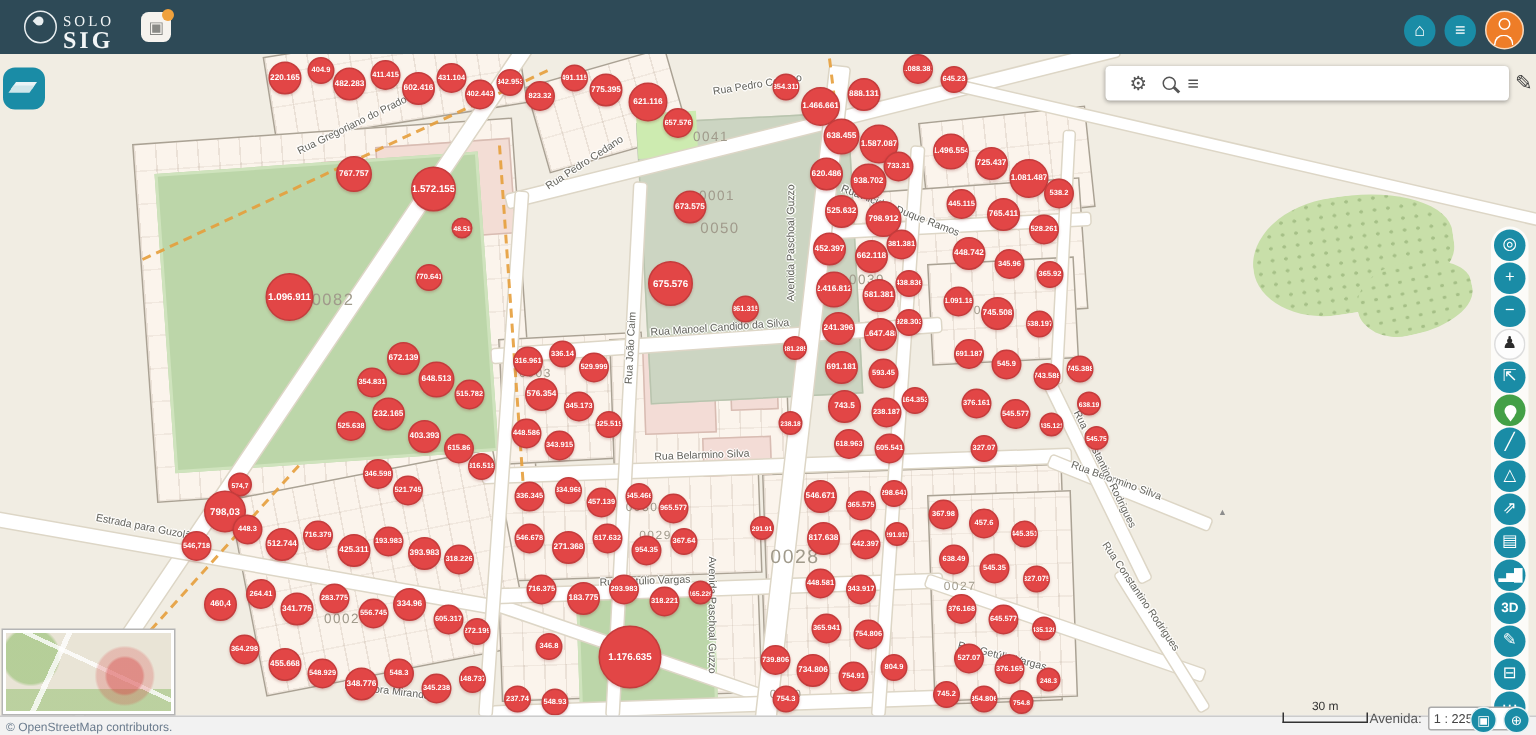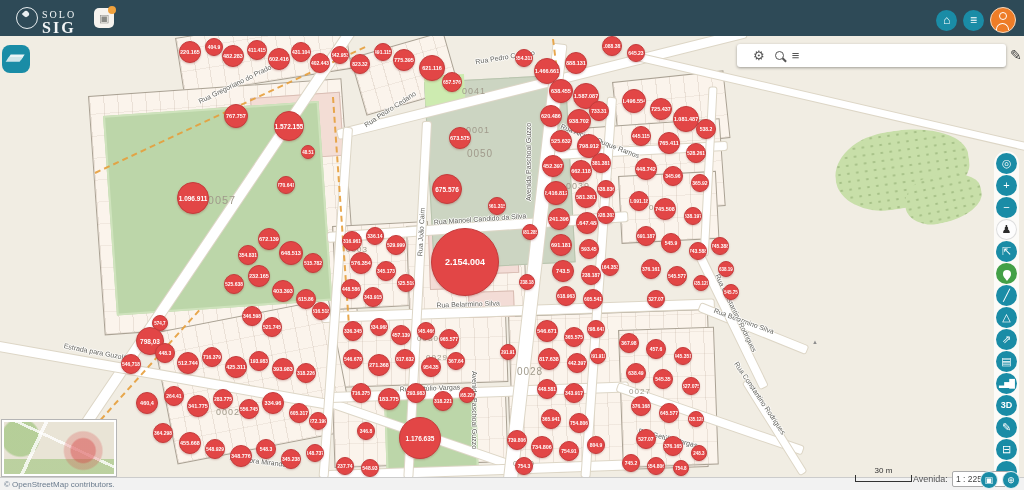--- a/index.html
+++ b/index.html
@@ -134,31 +134,31 @@
       <div class="road" style="left: 560px; top: 38px; width: 444px; height: 13px; transform: rotate(96.5deg);"></div>
       <div class="road" style="left: 612px; top: 94px; width: 380px; height: 8px; transform: rotate(94deg);"></div>
       <div class="road" style="left: 713px; top: 84px; width: 168px; height: 7px; transform: rotate(93deg);"></div>
       <div class="road" style="left: 700px; top: 252px; width: 146px; height: 8px; transform: rotate(64deg);"></div>
       <div class="road" style="left: 746px; top: 378px; width: 108px; height: 7px; transform: rotate(58deg);"></div>
       <div class="road" style="left: 640px; top: 54px; width: 400px; height: 7px; transform: rotate(13deg);"></div>
       <div class="bound" style="left: 95px; top: 172px; width: 298px; transform: rotate(-25deg);"></div>
       <div class="bound" style="left: 333px; top: 96px; width: 244px; transform: rotate(86deg);"></div>
       <div class="bound" style="left: 553px; top: 38px; width: 60px; transform: rotate(83deg);"></div>
       <div class="bound" style="left: 60px; top: 464px; width: 208px; transform: rotate(-48deg);"></div>
-      <div class="blk-label" style="left: 222px; top: 200px; font-size: 11px;">0057</div>
+      <div class="blk-label" style="left: 222px; top: 200px; font-size: 11px;">0082</div>
       <div class="blk-label" style="left: 480px; top: 153px; font-size: 10px;">0050</div>
       <div class="blk-label" style="left: 478px; top: 130px; font-size: 9px;">0001</div>
       <div class="blk-label" style="left: 474px; top: 91px; font-size: 9px;">0041</div>
       <div class="blk-label" style="left: 588px; top: 99px; font-size: 9px;">0047</div>
       <div class="blk-label" style="left: 578px; top: 186px; font-size: 9px;">0039</div>
       <div class="blk-label" style="left: 660px; top: 207px; font-size: 8px;">0036</div>
       <div class="blk-label" style="left: 357px; top: 249px; font-size: 8px;">0003</div>
       <div class="blk-label" style="left: 428px; top: 338px; font-size: 8px;">0030</div>
       <div class="blk-label" style="left: 437px; top: 357px; font-size: 8px;">0029</div>
-      <div class="blk-label" style="left: 530px; top: 371px; font-size: 10px;">0028</div>
+      <div class="blk-label" style="left: 530px; top: 371px; font-size: 13px;">0028</div>
       <div class="blk-label" style="left: 640px; top: 391px; font-size: 8px; text-align: right;">0027</div>
       <div class="blk-label" style="left: 228px; top: 412px; font-size: 9px;">0002</div>
       <div class="blk-label" style="left: 524px; top: 463px; font-size: 8px;">0020</div>
       <div class="st-label" style="left: 505px; top: 57px; transform: translate(-50%, -50%) rotate(-9deg);">Rua Pedro Cedano</div>
       <div class="st-label" style="left: 390px; top: 109px; transform: translate(-50%, -50%) rotate(-33deg);">Rua Pedro Cedano</div>
       <div class="st-label" style="left: 528px; top: 162px; transform: translate(-50%, -50%) rotate(-90deg);">Avenida Paschoal Guzzo</div>
       <div class="st-label" style="left: 474px; top: 410px; transform: translate(-50%, -50%) rotate(90deg);">Avenida Paschoal Guzzo</div>
       <div class="st-label" style="left: 480px; top: 219px; transform: translate(-50%, -50%) rotate(-4deg);">Rua Manoel Candido da Silva</div>
       <div class="st-label" style="left: 421px; top: 232px; transform: translate(-50%, -50%) rotate(-87deg);">Rua João Caim</div>
       <div class="st-label" style="left: 468px; top: 304px; transform: translate(-50%, -50%) rotate(-2deg);">Rua Belarmino Silva</div>
@@ -226,21 +226,20 @@
       <div class="marker" style="left: 291px; top: 459px; width: 18px; height: 18px; transform: translate(-50%, -50%); font-size: 5px;">345.238</div>
       <div class="marker" style="left: 315px; top: 453px; width: 16px; height: 16px; transform: translate(-50%, -50%); font-size: 5px;">148.737</div>
       <div class="marker" style="left: 352px; top: 241px; width: 18px; height: 18px; transform: translate(-50%, -50%); font-size: 5px;">316.961</div>
       <div class="marker" style="left: 375px; top: 236px; width: 16px; height: 16px; transform: translate(-50%, -50%); font-size: 5px;">336.14</div>
       <div class="marker" style="left: 396px; top: 245px; width: 18px; height: 18px; transform: translate(-50%, -50%); font-size: 5px;">529.999</div>
       <div class="marker" style="left: 361px; top: 263px; width: 20px; height: 20px; transform: translate(-50%, -50%); font-size: 5.5px;">576.354</div>
       <div class="marker" style="left: 386px; top: 271px; width: 18px; height: 18px; transform: translate(-50%, -50%); font-size: 5px;">345.173</div>
       <div class="marker" style="left: 406px; top: 283px; width: 16px; height: 16px; transform: translate(-50%, -50%); font-size: 5px;">325.519</div>
       <div class="marker" style="left: 351px; top: 289px; width: 18px; height: 18px; transform: translate(-50%, -50%); font-size: 5px;">448.586</div>
       <div class="marker" style="left: 373px; top: 297px; width: 18px; height: 18px; transform: translate(-50%, -50%); font-size: 5px;">343.915</div>
-      <div class="marker" style="left: 465px; top: 262px; width: 66px; height: 66px; transform: translate(-50%, -50%); font-size: 9px;">2.154.004</div>
       <div class="marker" style="left: 447px; top: 189px; width: 28px; height: 28px; transform: translate(-50%, -50%); font-size: 6.5px;">675.576</div>
       <div class="marker" style="left: 497px; top: 206px; width: 16px; height: 16px; transform: translate(-50%, -50%); font-size: 5px;">861.315</div>
       <div class="marker" style="left: 460px; top: 138px; width: 20px; height: 20px; transform: translate(-50%, -50%); font-size: 5.5px;">673.575</div>
       <div class="marker" style="left: 524px; top: 58px; width: 16px; height: 16px; transform: translate(-50%, -50%); font-size: 5px;">354.311</div>
       <div class="marker" style="left: 530px; top: 232px; width: 14px; height: 14px; transform: translate(-50%, -50%); font-size: 4.5px;">381.285</div>
       <div class="marker" style="left: 527px; top: 282px; width: 14px; height: 14px; transform: translate(-50%, -50%); font-size: 4.5px;">238.18</div>
       <div class="marker" style="left: 547px; top: 71px; width: 24px; height: 24px; transform: translate(-50%, -50%); font-size: 5.5px;">1.466.661</div>
       <div class="marker" style="left: 576px; top: 63px; width: 20px; height: 20px; transform: translate(-50%, -50%); font-size: 5.5px;">888.131</div>
       <div class="marker" style="left: 561px; top: 91px; width: 22px; height: 22px; transform: translate(-50%, -50%); font-size: 5.5px;">638.455</div>
       <div class="marker" style="left: 586px; top: 96px; width: 24px; height: 24px; transform: translate(-50%, -50%); font-size: 5.5px;">1.587.087</div>

